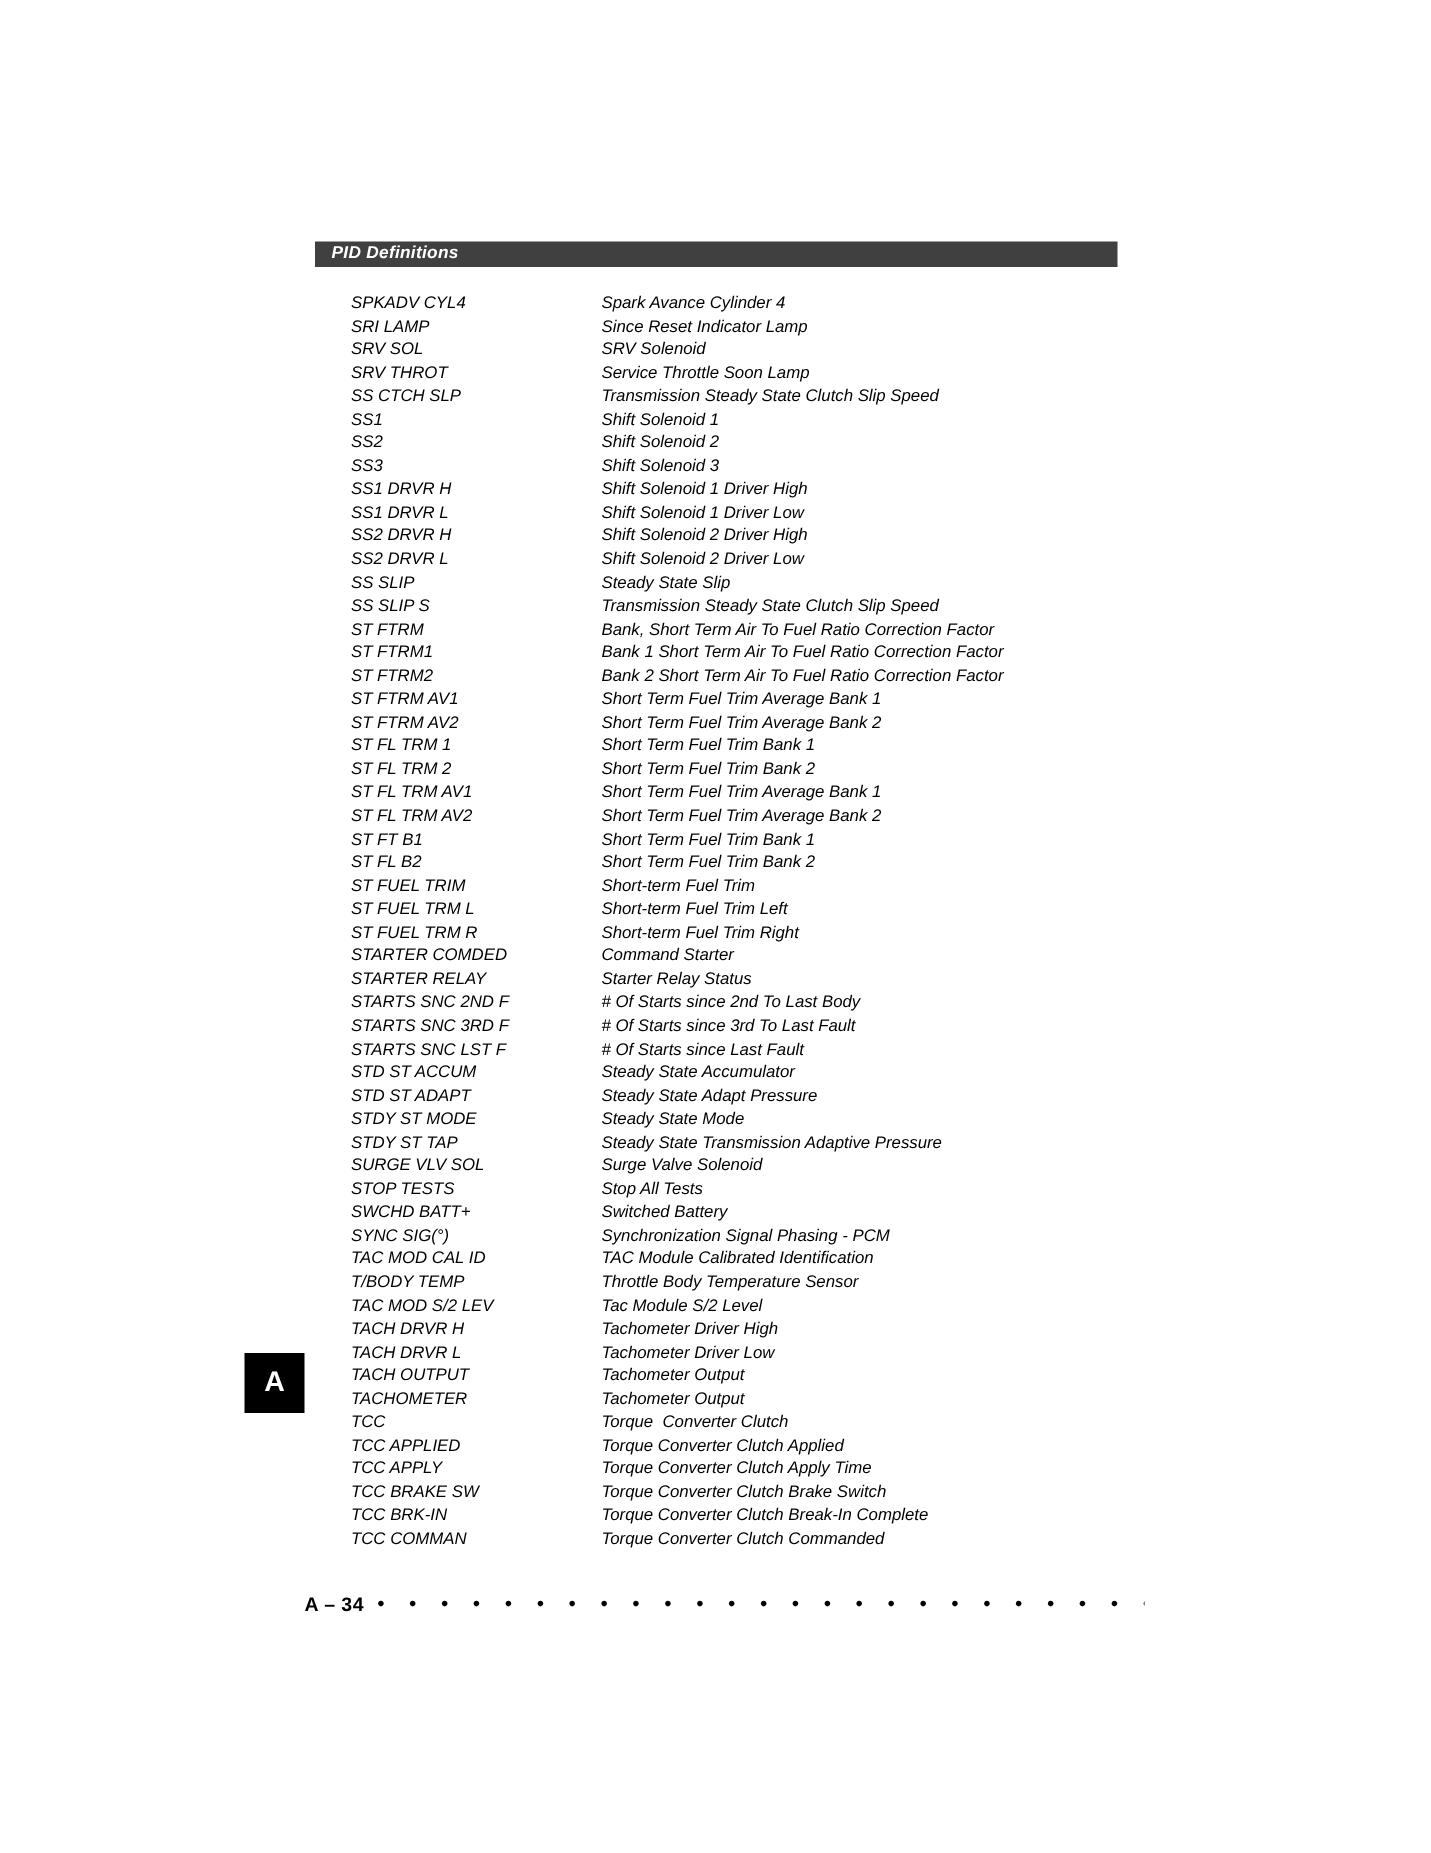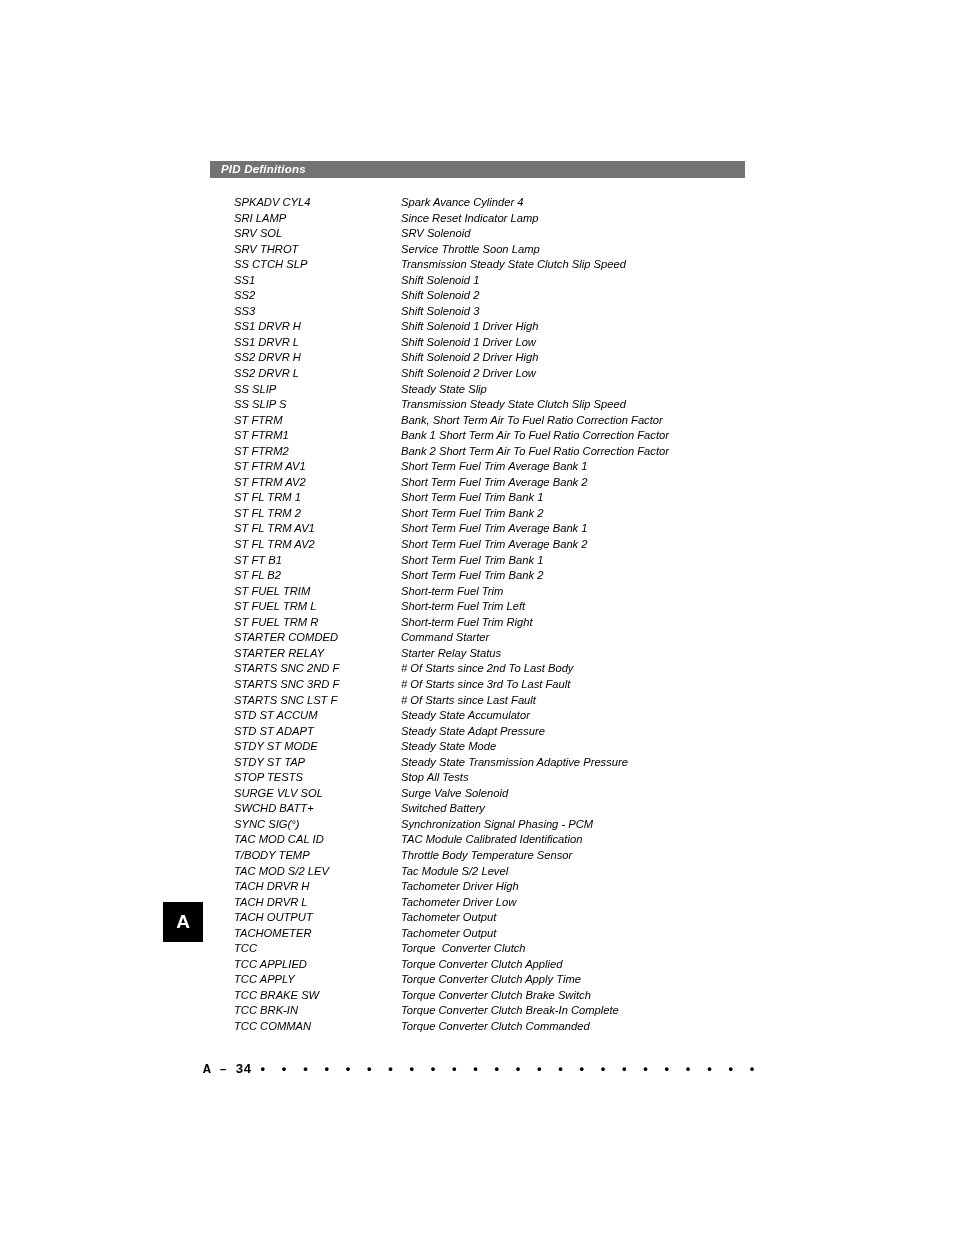--- a/index.html
+++ b/index.html
@@ -24,21 +24,21 @@
     height: 1235px;
   }
 
   
   .section-bar {
     position: absolute;
     left: 210px;
     top: 161px;
     width: 535px;
     height: 17px;
-    background: #737373;
+    background: #404040;
   }
   .section-bar-label {
     position: absolute;
     left: 11px;
     top: 1px;
     font-size: 11.5px;
     font-weight: bold;
     font-style: italic;
     color: #ffffff;
     letter-spacing: 0.2px;
@@ -135,21 +135,20 @@
     height: 18px;
     display: flex;
     align-items: center;
   }
   .footer-page {
     font-size: 13px;
     font-weight: bold;
     white-space: nowrap;
     letter-spacing: 0.3px;
     margin-right: 9px;
-    font-family: Liberation Mono, monospace;
   }
   .footer-dots {
     flex: 1 1 auto;
     height: 14px;
     position: relative;
     overflow: hidden;
     font-size: 13px;
     font-weight: bold;
     letter-spacing: 6.55px;
     white-space: nowrap;
@@ -311,26 +310,26 @@
         </div>
         <div class="row">
           <span class="cell-pid">STDY ST MODE</span>
           <span class="cell-desc">Steady State Mode</span>
         </div>
         <div class="row">
           <span class="cell-pid">STDY ST TAP</span>
           <span class="cell-desc">Steady State Transmission Adaptive Pressure</span>
         </div>
         <div class="row">
+          <span class="cell-pid">SURGE VLV SOL</span>
+          <span class="cell-desc">Surge Valve Solenoid</span>
+        </div>
+        <div class="row">
           <span class="cell-pid">STOP TESTS</span>
           <span class="cell-desc">Stop All Tests</span>
-        </div>
-        <div class="row">
-          <span class="cell-pid">SURGE VLV SOL</span>
-          <span class="cell-desc">Surge Valve Solenoid</span>
         </div>
         <div class="row">
           <span class="cell-pid">SWCHD BATT+</span>
           <span class="cell-desc">Switched Battery</span>
         </div>
         <div class="row">
           <span class="cell-pid">SYNC SIG(°)</span>
           <span class="cell-desc">Synchronization Signal Phasing - PCM</span>
         </div>
         <div class="row">

